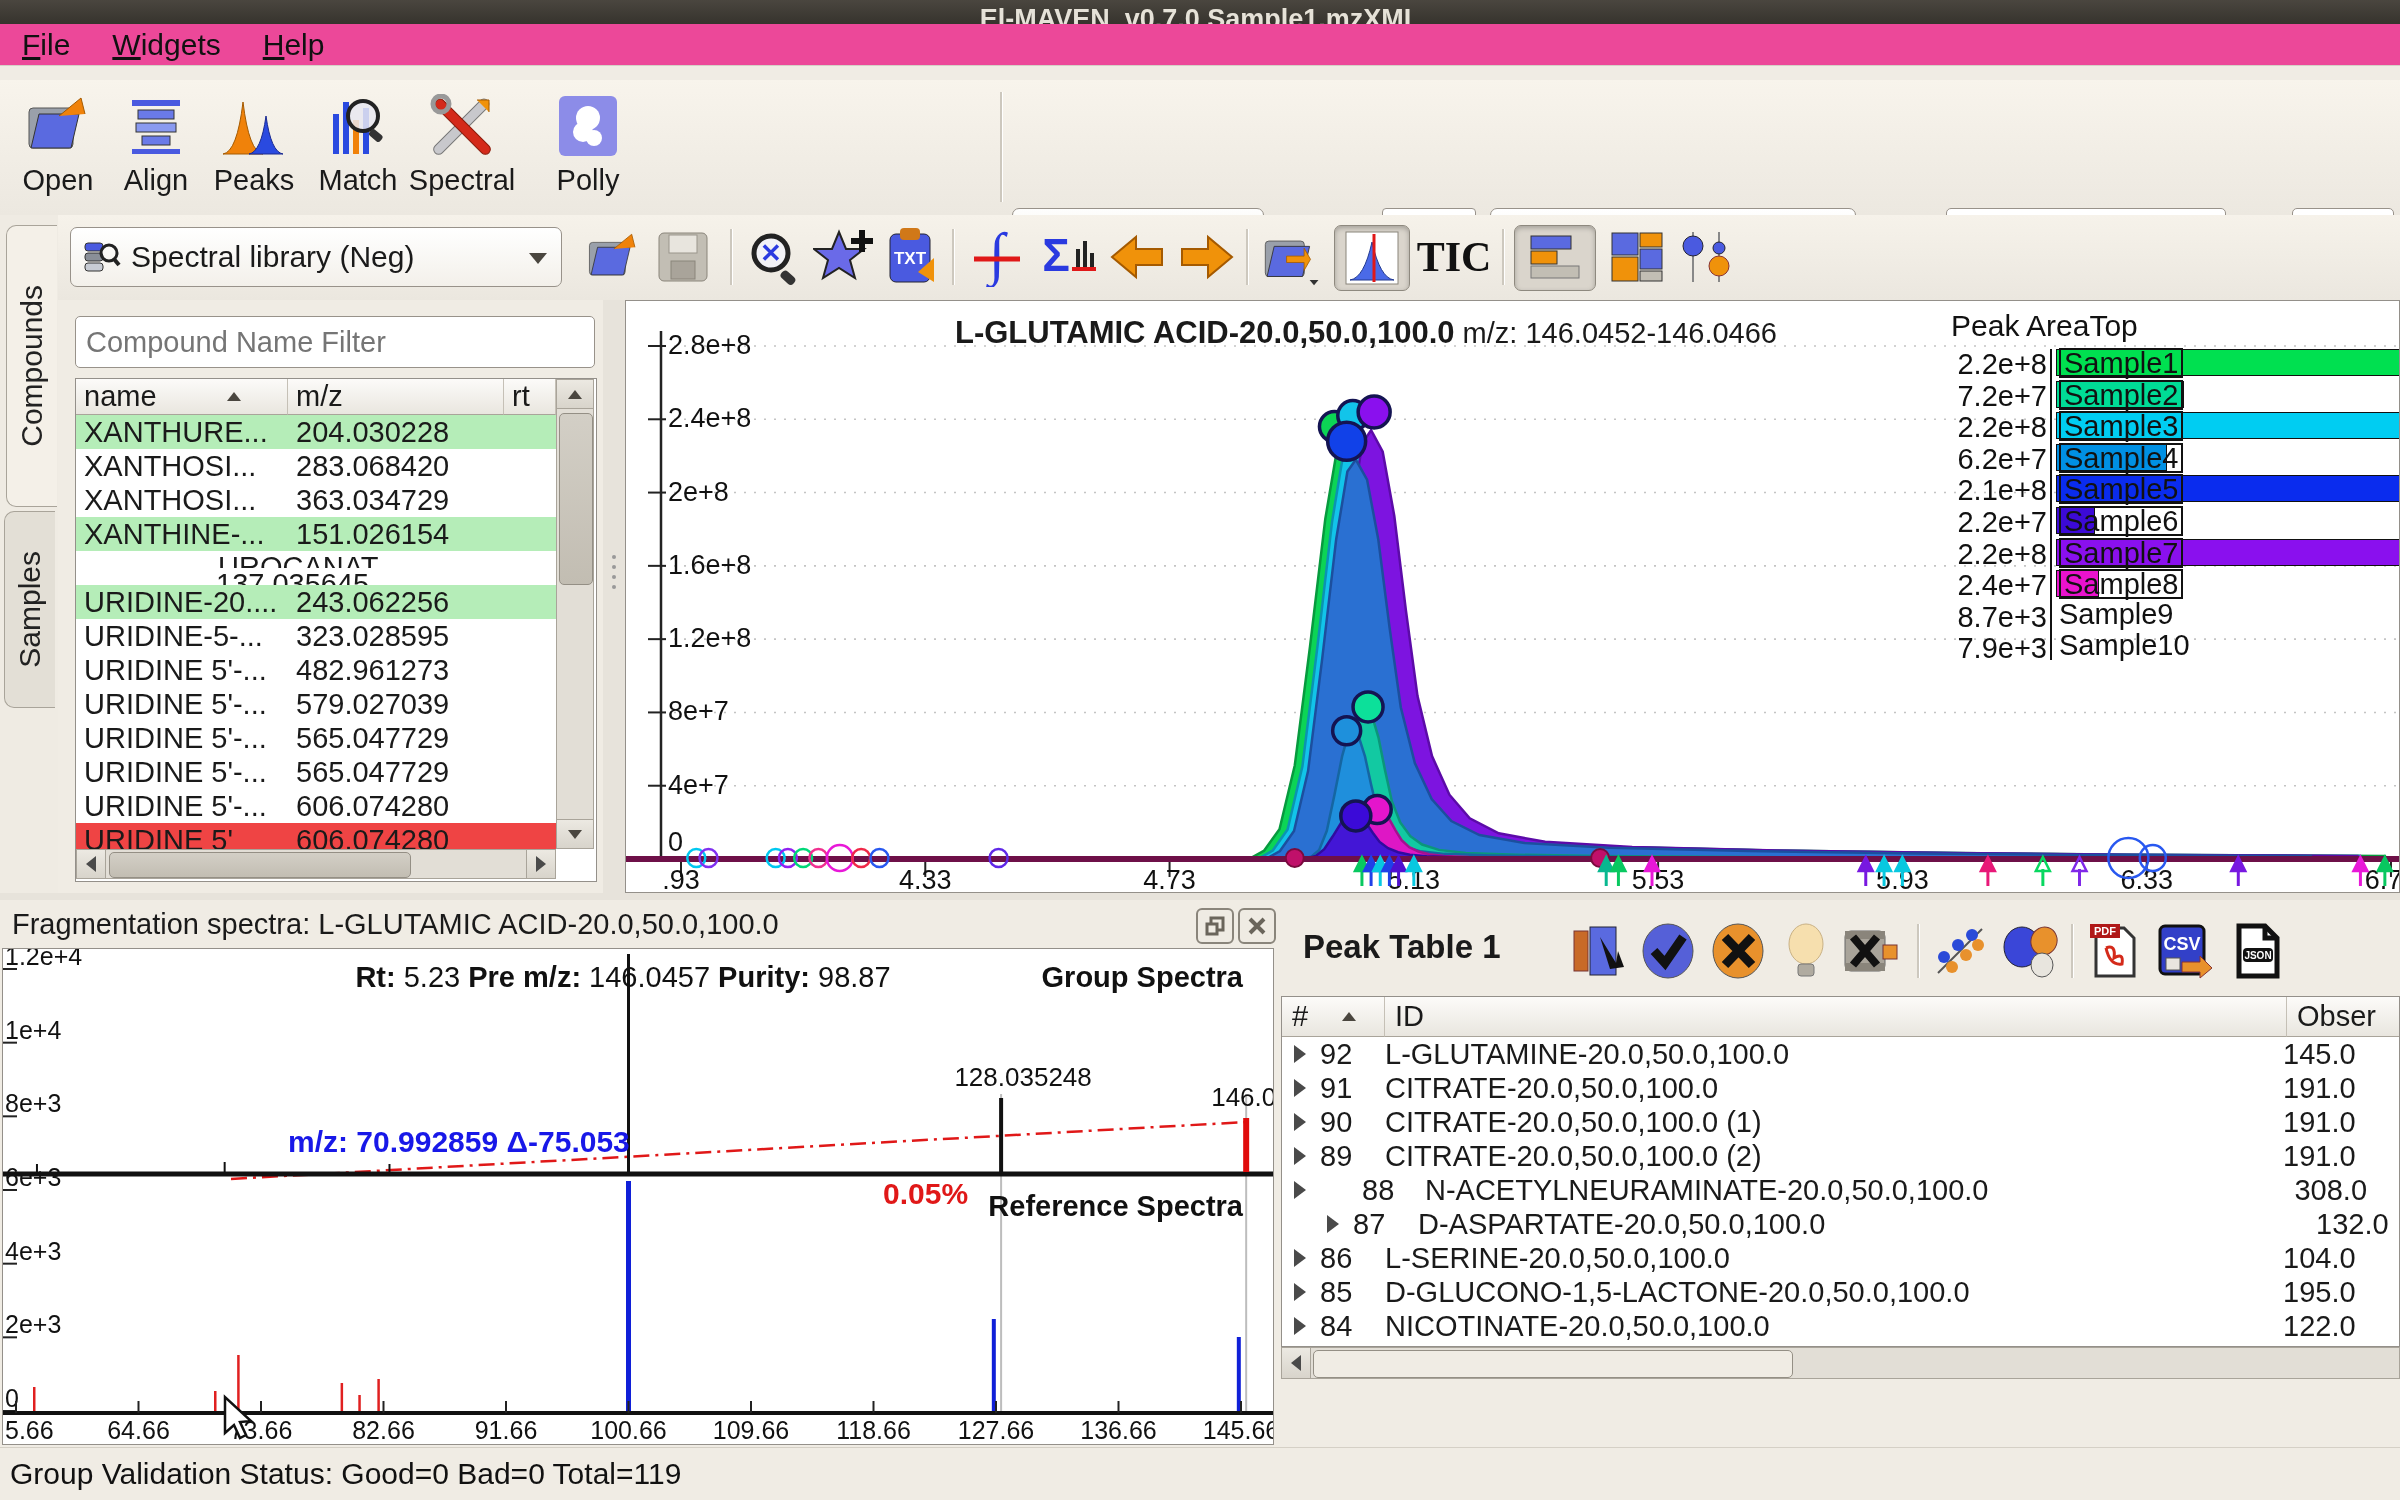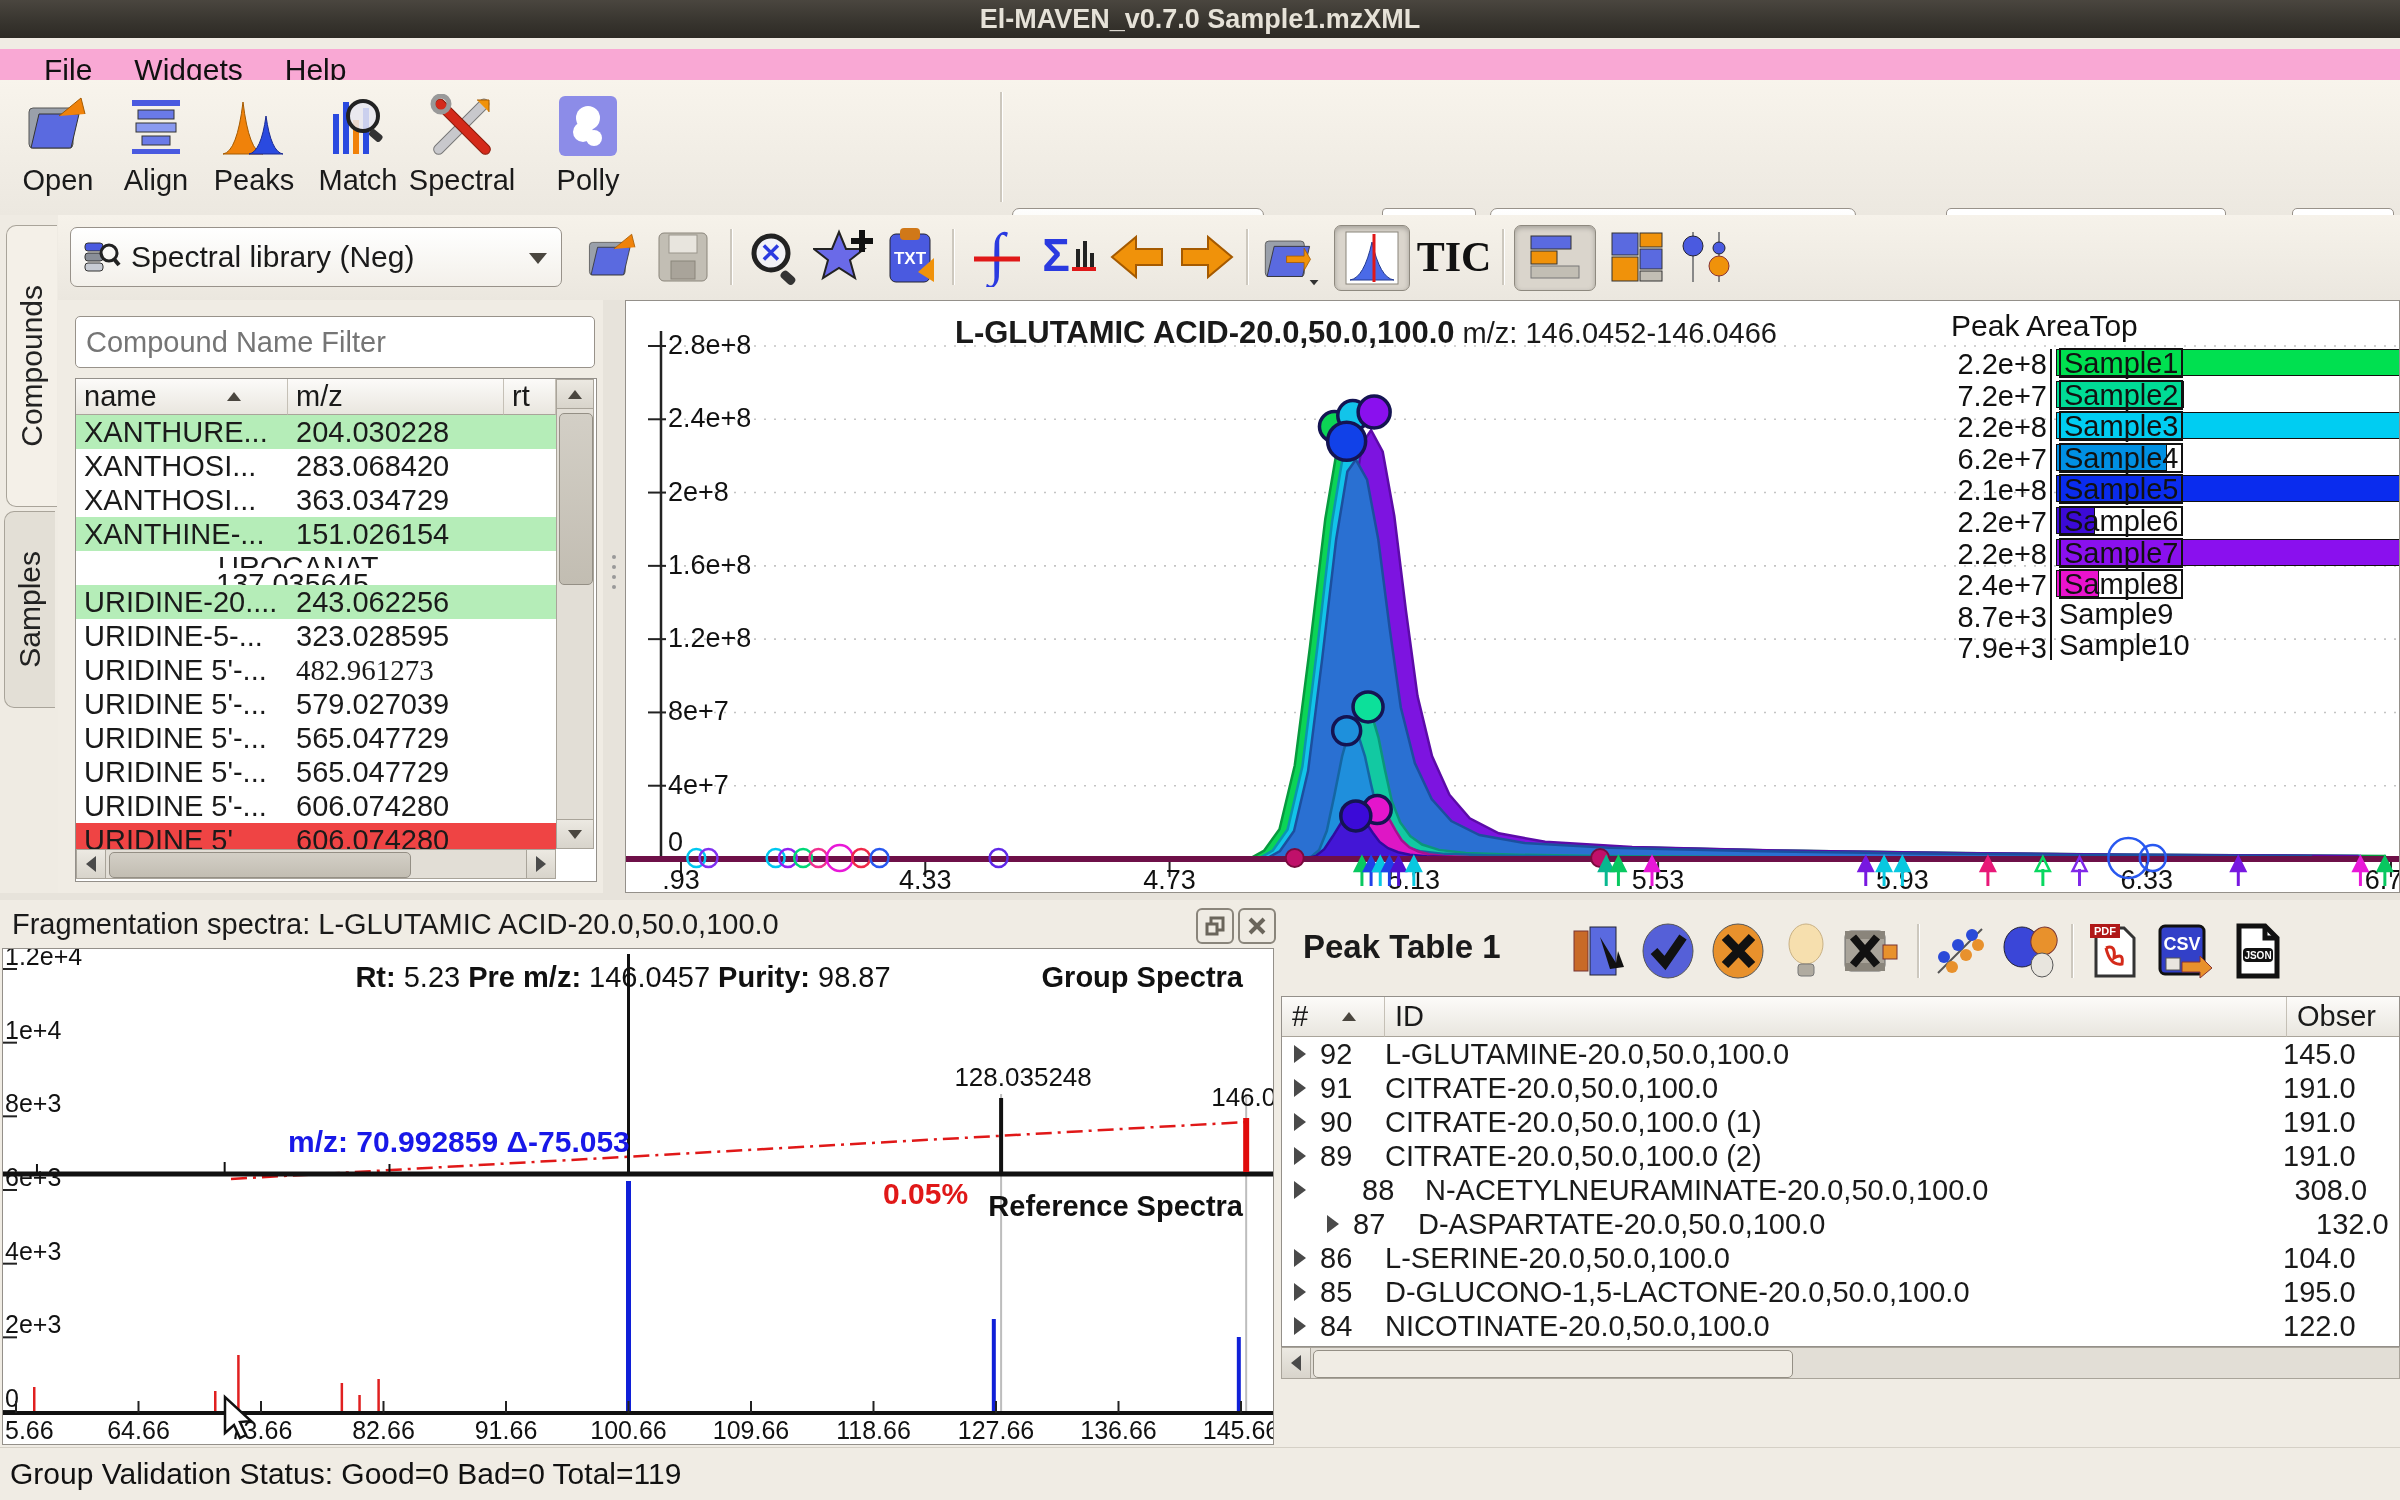--- a/index.html
+++ b/index.html
@@ -1,21 +1,21 @@
 <!DOCTYPE html>
 <html><head>
 <meta charset="utf-8">
 <style>
   html,body{margin:0;padding:0;background:#d8d4cc;}
   #app{position:relative;width:2400px;height:1500px;background:#f0ece4;font-family:"Liberation Sans",sans-serif;overflow:hidden;color:#1a1a1a;}
   .abs{position:absolute;}
   
   #titlebar{left:0;top:0;width:2400px;height:38px;background:linear-gradient(#4a463f,#37342e 60%,#2d2a25);display:flex;align-items:center;justify-content:center;}
   #titlebar span{color:#e6e2d8;font-weight:bold;font-size:27px;}
-  #menubar{left:0;top:49px;width:2400px;height:42px;background:#f9a8d4;border-bottom:1px solid #d5d0c6;display:flex;align-items:center;gap:14px;padding-left:30px;box-sizing:border-box;}
+  #menubar{left:0;top:24px;width:2400px;height:42px;background:#ec4899;border-bottom:1px solid #d5d0c6;display:flex;align-items:center;gap:14px;padding-left:8px;box-sizing:border-box;}
   .menu-item{font-size:30px;padding:0 14px;color:#111;}
   .menu-item u{text-decoration-thickness:3px;}
   #toolbar1{left:0;top:80px;width:2400px;height:135px;background:linear-gradient(#f8f4ec,#ece8e0);border-bottom:1px solid #c9c4ba;}
   .tb1-btn{position:absolute;top:10px;width:96px;height:118px;display:flex;flex-direction:column;align-items:center;justify-content:flex-start;}
   .tb1-btn .ic{height:72px;display:flex;align-items:center;justify-content:center;}
   .tb1-btn .lb{font-size:29px;margin-top:2px;}
   .vsep{position:absolute;width:2px;background:#cdc8be;border-right:1px solid #fff;}
   .btn{background:linear-gradient(#fefefd,#efece6);border:1px solid #98928a;border-radius:7px;display:flex;align-items:center;justify-content:center;font-size:30px;}
   .inp{background:#fff;border:1px solid #98928a;border-radius:5px;font-size:30px;font-family:"Liberation Sans",sans-serif;padding:0 10px;box-sizing:border-box;color:#111;}
   .combo{background:linear-gradient(#fff,#f3f0ea);border:1px solid #98928a;border-radius:7px;display:flex;align-items:center;font-size:30px;box-sizing:border-box;}
@@ -343,21 +343,21 @@
           <div class="ccell" style="width: 216px;">243.062256</div>
           <div class="ccell" style="width: 52px;"></div>
         </div>
         <div class="crow" style="left: 0px; top: 240px; width: 480px; background: rgb(255, 255, 255);">
           <div class="ccell" style="width: 212px;">URIDINE-5-...</div>
           <div class="ccell" style="width: 216px;">323.028595</div>
           <div class="ccell" style="width: 52px;"></div>
         </div>
         <div class="crow" style="left: 0px; top: 274px; width: 480px; background: rgb(255, 255, 255);">
           <div class="ccell" style="width: 212px;">URIDINE 5'-...</div>
-          <div class="ccell" style="width: 216px; font-family: Liberation Serif, serif;">482.961273</div>
+          <div class="ccell" style="width: 216px;">482.961273</div>
           <div class="ccell" style="width: 52px;"></div>
         </div>
         <div class="crow" style="left: 0px; top: 308px; width: 480px; background: rgb(255, 255, 255);">
           <div class="ccell" style="width: 212px;">URIDINE 5'-...</div>
           <div class="ccell" style="width: 216px;">579.027039</div>
           <div class="ccell" style="width: 52px;"></div>
         </div>
         <div class="crow" style="left: 0px; top: 342px; width: 480px; background: rgb(255, 255, 255);">
           <div class="ccell" style="width: 212px;">URIDINE 5'-...</div>
           <div class="ccell" style="width: 216px;">565.047729</div>

